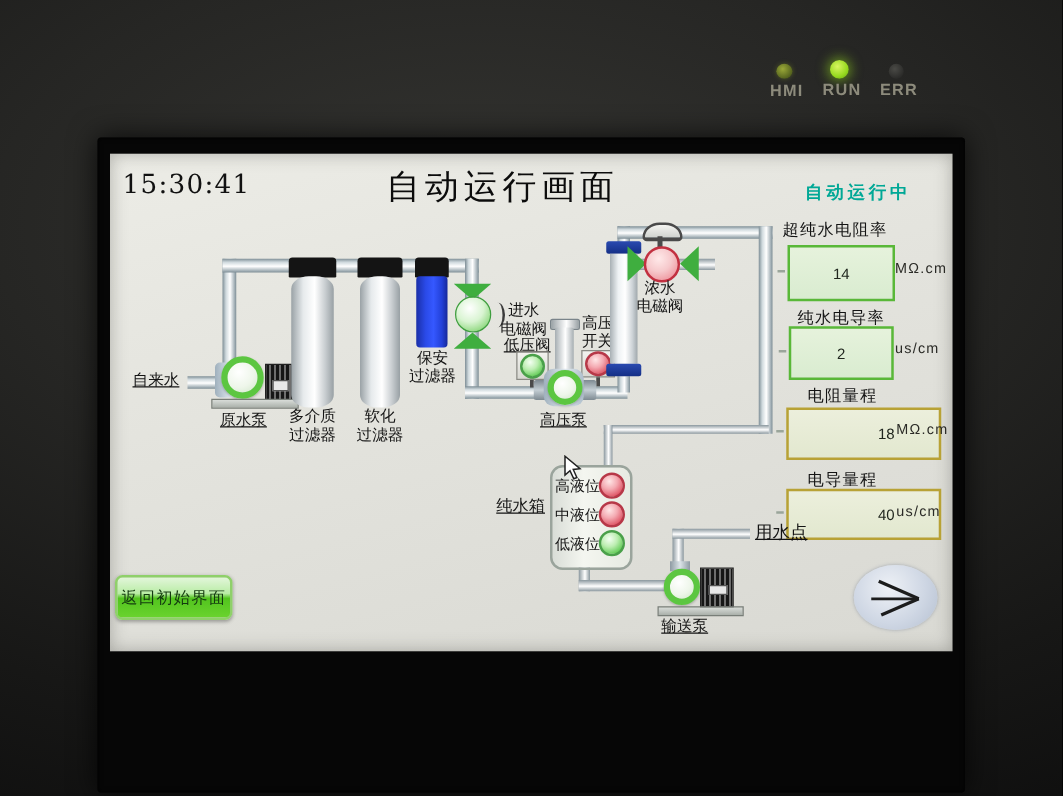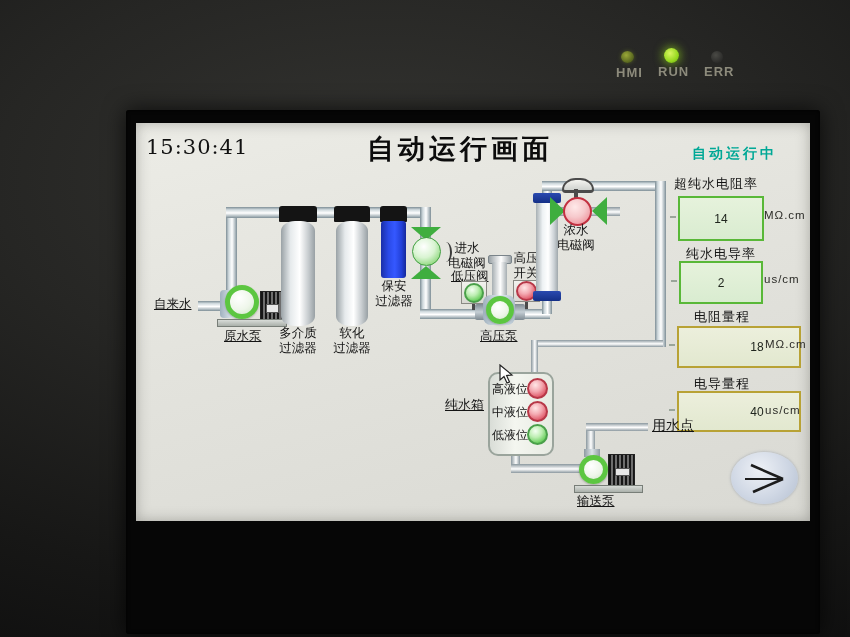--- a/index.html
+++ b/index.html
@@ -6,21 +6,21 @@
   #device{position:relative;width:850px;height:637px;overflow:hidden;
     background:radial-gradient(ellipse 120% 90% at 45% 28%, #343431 0%, #262624 38%, #171716 72%, #0d0d0d 100%);
     font-family:"Liberation Sans",sans-serif;}
   
   .led{position:absolute;border-radius:50%;}
   .led-label{position:absolute;font-size:13px;font-weight:bold;color:#8d8b7c;letter-spacing:1px;}
   #logo{position:absolute;left:0;right:0;top:582px;text-align:center;font-size:31px;font-weight:bold;
     letter-spacing:9px;color:#8f8471;font-family:"Liberation Sans",sans-serif;}
   
   #screen-frame{position:absolute;left:78px;top:110px;width:694px;height:524px;background:#060606;
-    border-radius:3px;box-shadow:0 0 22px rgba(0,0,0,.75), inset 0 0 4px #000;margin-left:48px;}
+    border-radius:3px;box-shadow:0 0 22px rgba(0,0,0,.75), inset 0 0 4px #000;}
   #screen{position:absolute;left:10px;top:13px;width:674px;height:398px;
     background:linear-gradient(165deg,#ecece6 0%,#e3e3dd 45%,#d9d9d3 100%);
     box-shadow:inset 0 0 14px rgba(60,60,55,.35);overflow:hidden;
     font-family:"Liberation Sans",sans-serif;color:#1a1a1a;}
   .abs{position:absolute;}
   .lbl{position:absolute;font-size:12.5px;color:#141414;white-space:nowrap;text-decoration:underline;}
   .lbl2{position:absolute;font-size:12.5px;color:#141414;white-space:pre-line;text-align:center;line-height:1.18;}
   
   .ph{position:absolute;background:linear-gradient(180deg,#7e8e96,#cfd9dd 25%,#ffffff 55%,#aab6bc 85%,#7e8e96);}
   .pv{position:absolute;background:linear-gradient(90deg,#7e8e96,#cfd9dd 25%,#ffffff 55%,#aab6bc 85%,#7e8e96);}
@@ -86,21 +86,21 @@
   <div class="led" style="left:711px;top:51px;width:12px;height:12px;background:radial-gradient(circle at 40% 35%,#4a4a46,#2c2c2a 70%);"></div>
   <div class="led-label" style="left:616px;top:65px;">HMI</div>
   <div class="led-label" style="left:658px;top:64px;">RUN</div>
   <div class="led-label" style="left:704px;top:64px;">ERR</div>
 
 
   <div id="screen-frame">
   <div id="screen">
 
     <div class="abs" style="left:10px;top:12px;font-family:'DejaVu Serif',serif;font-size:21px;letter-spacing:1px;color:#111;">15:30:41</div>
-    <div class="abs" style="left:218px;top:8px;width:212px;text-align:center;font-size:27px;font-weight:bold;letter-spacing:4px;color:#0c0c0c;white-space:nowrap;">自动运行画面</div>
+    <div class="abs" style="left:208px;top:8px;width:212px;text-align:center;font-size:27px;font-weight:normal;letter-spacing:4px;color:#0c0c0c;white-space:nowrap;">自动运行画面</div>
     <div class="abs" style="left:556px;top:22px;font-size:14px;font-weight:bold;letter-spacing:3px;color:#00a896;white-space:nowrap;">自动运行中</div>
 
     <div class="rlabel" style="left:538px;top:52px;">超纯水电阻率</div>
     <div class="rbox green" style="left:542px;top:73px;width:82px;height:41px;">
       <span>14</span>
         </div>
     <div class="tick" style="left:534px;top:93px;"></div>
     <div class="runit" style="left:628px;top:86px;">MΩ.cm</div>
 
     <div class="rlabel" style="left:550px;top:122px;">纯水电导率</div>
@@ -218,20 +218,23 @@
 
     <div class="abs" style="left:448px;top:326px;width:16px;height:8px;background:linear-gradient(90deg,#8e9aa2,#dce4e8 50%,#8e9aa2);"></div>
     <div class="pumpring" style="left:443px;top:332px;width:19px;height:19px;"></div>
     <div class="motor" style="left:472px;top:331px;width:25px;height:30px;">
           <div class="mband"></div>
         </div>
     <div class="base" style="left:438px;top:362px;width:67px;height:6px;"></div>
     <div class="lbl" style="left:441px;top:370px;">输送泵</div>
     <div class="lbl" style="left:516px;top:294px;font-size:14px;">用水点</div>
 
+    <div id="back-btn">
+      <span>返回初始界面</span>
+    </div>
     <div id="next-btn">
       <svg width="67" height="52" viewBox="0 0 67 52">
         <path d="M20,13 L52,27" stroke="#1c1c1c" stroke-width="2.6" fill="none"></path>
         <path d="M14,27 L52,27" stroke="#1c1c1c" stroke-width="2.2" fill="none"></path>
         <path d="M22,40 L52,27" stroke="#1c1c1c" stroke-width="2.6" fill="none"></path>
       </svg>
     </div>
 
   </div>
   </div>

